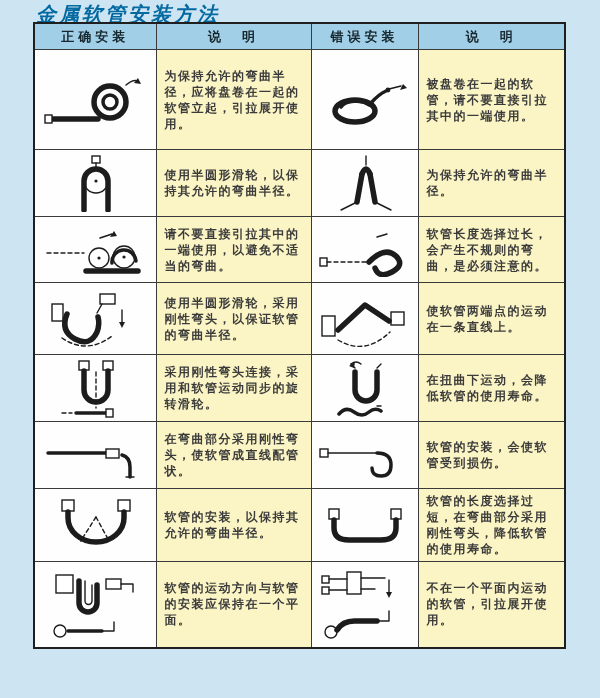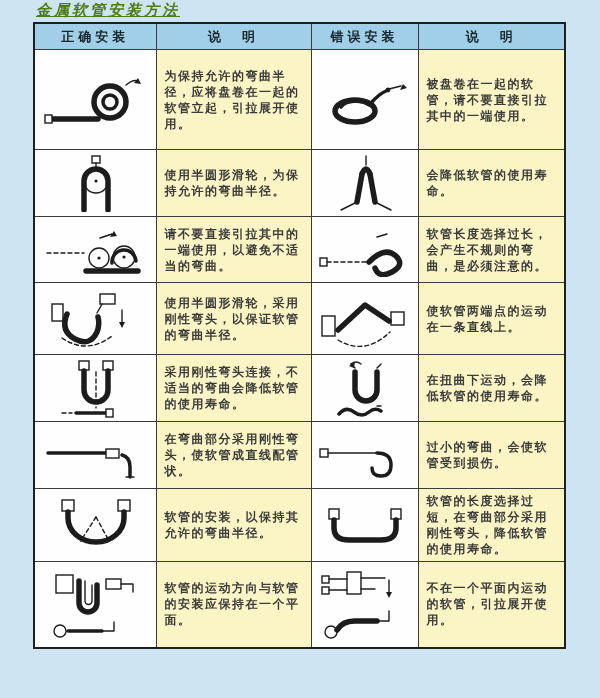--- a/index.html
+++ b/index.html
@@ -9,25 +9,25 @@
   }
   .page{
     position:relative;
     width:600px;height:698px;
     background:#cde4f2;
     overflow:hidden;
   }
   .page-title{
     position:absolute;
     left:36px;top:1px;
-    font-size:15px;
+    font-size:20px;
     font-weight:bold;
     font-style:italic;
     letter-spacing:3px;
-    color:#4d7c0f;
+    color:#0369a1;
     text-decoration:underline;
   }
   table.hose-table{
     position:absolute;
     left:33px;top:22px;
     width:531px;
     border-collapse:collapse;
     table-layout:fixed;
     border:2px solid #1f1f1f;
     background:#fff;
@@ -123,32 +123,32 @@
       <tr style="height:67px">
         <td class="img-cell">
           <svg class="illu" width="106" height="58" viewBox="0 0 106 58">
             <rect class="fit" x="50" y="2" width="8" height="7"></rect>
             <path class="hose thin" d="M54 9 V15"></path>
             <circle class="hose thin" cx="54" cy="27" r="12"></circle>
             <circle class="dot" cx="54" cy="27" r="1.6"></circle>
             <path class="hose thick" d="M42 56 V27 A12 12 0 0 1 66 27 V56"></path>
           </svg>
         </td>
-        <td class="desc-cell">使用半圆形滑轮，为保持允许的弯曲半径。</td>
+        <td class="desc-cell">使用半圆形滑轮，以保持其允许的弯曲半径。</td>
         <td class="img-cell">
           <svg class="illu" width="96" height="58" viewBox="0 0 96 58">
             <path class="hose thin" d="M49 2 V11"></path>
             <path class="hose thick" d="M45 20 Q49 10 53 20"></path>
             <path class="hose thick" d="M45 20 L40 48"></path>
             <path class="hose thick" d="M53 20 L58 48"></path>
             <path class="hose thin" d="M40 48 L24 56"></path>
             <path class="hose thin" d="M58 48 L74 56"></path>
           </svg>
         </td>
-        <td class="desc-cell">会降低软管的使用寿命。</td>
+        <td class="desc-cell">为保持允许的弯曲半径。</td>
       </tr>
 
       <tr style="height:66px">
         <td class="img-cell">
           <svg class="illu" width="106" height="54" viewBox="0 0 106 54">
             <path class="hose dash" d="M5 30 H42"></path>
             <path class="hose thin" d="M58 15 l12 -4"></path>
             <polygon class="dot" points="72,8 75,13 68,14"></polygon>
             <circle class="hose thin" cx="57" cy="35" r="10"></circle>
             <circle class="dot" cx="57" cy="35" r="1.6"></circle>
@@ -200,21 +200,21 @@
           <svg class="illu" width="106" height="60" viewBox="0 0 106 60">
             <rect class="fit" x="37" y="3" width="10" height="9"></rect>
             <rect class="fit" x="61" y="3" width="10" height="9"></rect>
             <path class="hose thick" d="M42 13 V32 a12 12 0 0 0 24 0 V13"></path>
             <path class="hose dash" d="M54 14 V50"></path>
             <path class="hose dash" d="M20 55 h10"></path>
             <path class="hose mid" d="M34 55 H66"></path>
             <rect class="fit" x="64" y="51" width="7" height="8"></rect>
           </svg>
         </td>
-        <td class="desc-cell">采用刚性弯头连接，不适当的弯曲会降低软管的使用寿命。</td>
+        <td class="desc-cell">采用刚性弯头连接，采用和软管运动同步的旋转滑轮。</td>
         <td class="img-cell">
           <svg class="illu" width="96" height="60" viewBox="0 0 96 60">
             <path class="hose thin" d="M34 6 q5 -4 10 0"></path>
             <polygon class="dot" points="32,8 38,4 37,10"></polygon>
             <path class="hose thick" d="M38 14 V32 a11 11 0 0 0 22 0 V14"></path>
             <path class="hose thin" d="M38 10 l-4 -4 M60 10 l4 -4"></path>
             <path class="hose dash" d="M60 48 h6"></path>
             <path class="hose mid" d="M22 56 q7 -8 15 -2 q8 6 15 0 q6 -5 12 -1"></path>
           </svg>
         </td>
@@ -231,21 +231,21 @@
           </svg>
         </td>
         <td class="desc-cell">在弯曲部分采用刚性弯头，使软管成直线配管状。</td>
         <td class="img-cell">
           <svg class="illu" width="96" height="56" viewBox="0 0 96 56">
             <rect class="fit" x="3" y="22" width="8" height="8"></rect>
             <path class="hose thin" d="M11 26 H60"></path>
             <path class="hose mid" d="M60 26 q14 0 14 12 q0 11 -10 11 q-9 0 -9 -8"></path>
           </svg>
         </td>
-        <td class="desc-cell">过小的弯曲，会使软管受到损伤。</td>
+        <td class="desc-cell">软管的安装，会使软管受到损伤。</td>
       </tr>
 
       <tr style="height:68px">
         <td class="img-cell">
           <svg class="illu" width="106" height="60" viewBox="0 0 106 60">
             <rect class="fit" x="20" y="5" width="12" height="11"></rect>
             <rect class="fit" x="76" y="5" width="12" height="11"></rect>
             <path class="hose thick" d="M26 17 v6 a28 24 0 0 0 56 0 v-6"></path>
             <path class="hose dash" d="M54 22 L40 44"></path>
             <polygon class="dot" points="38,47 40,41 44,45"></polygon>

